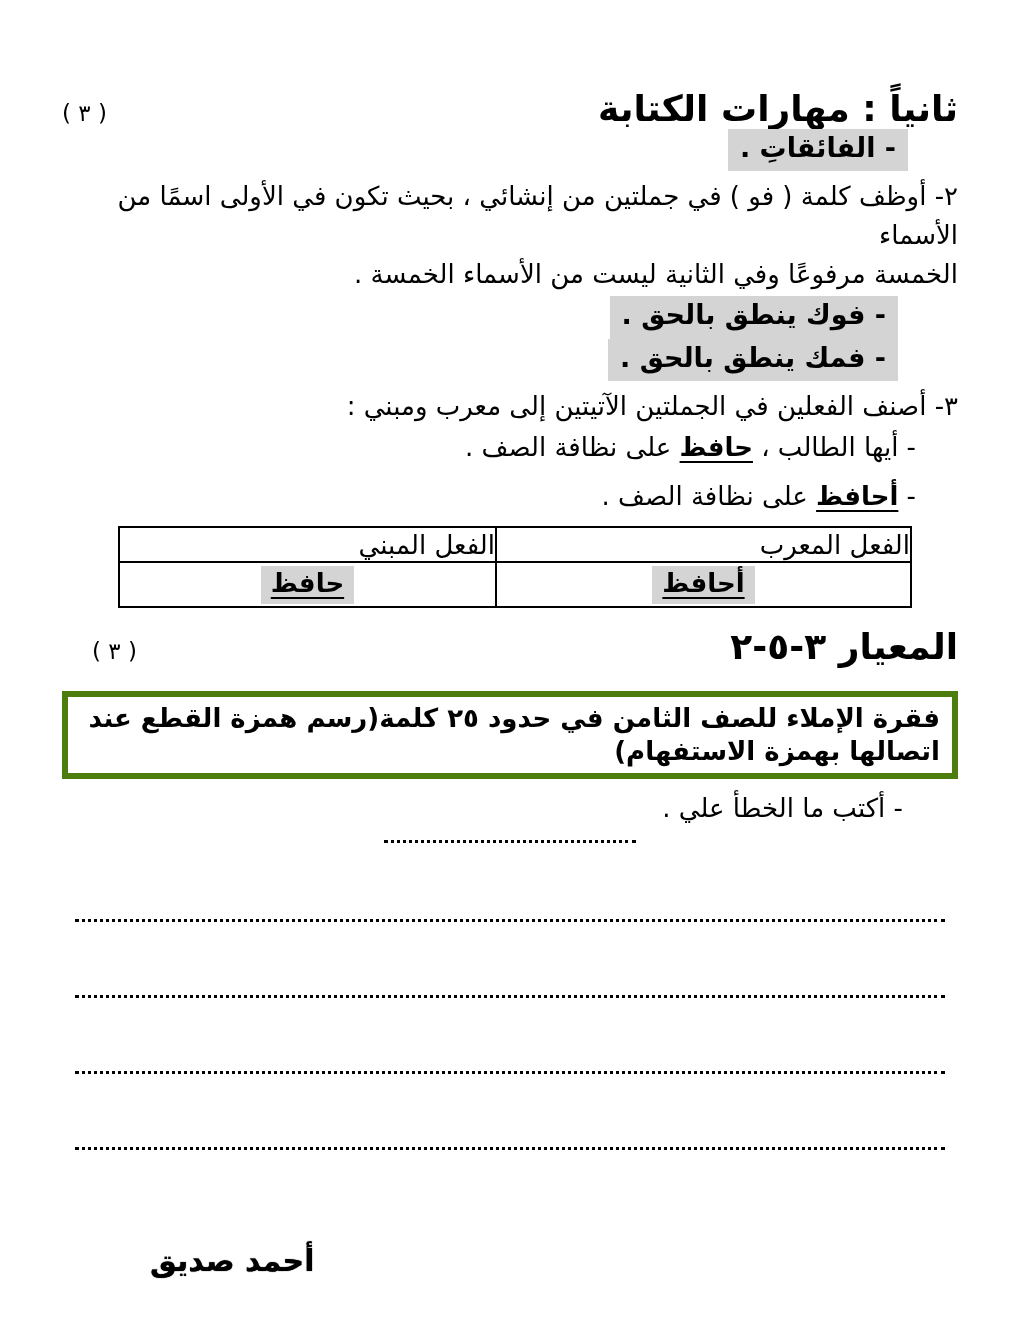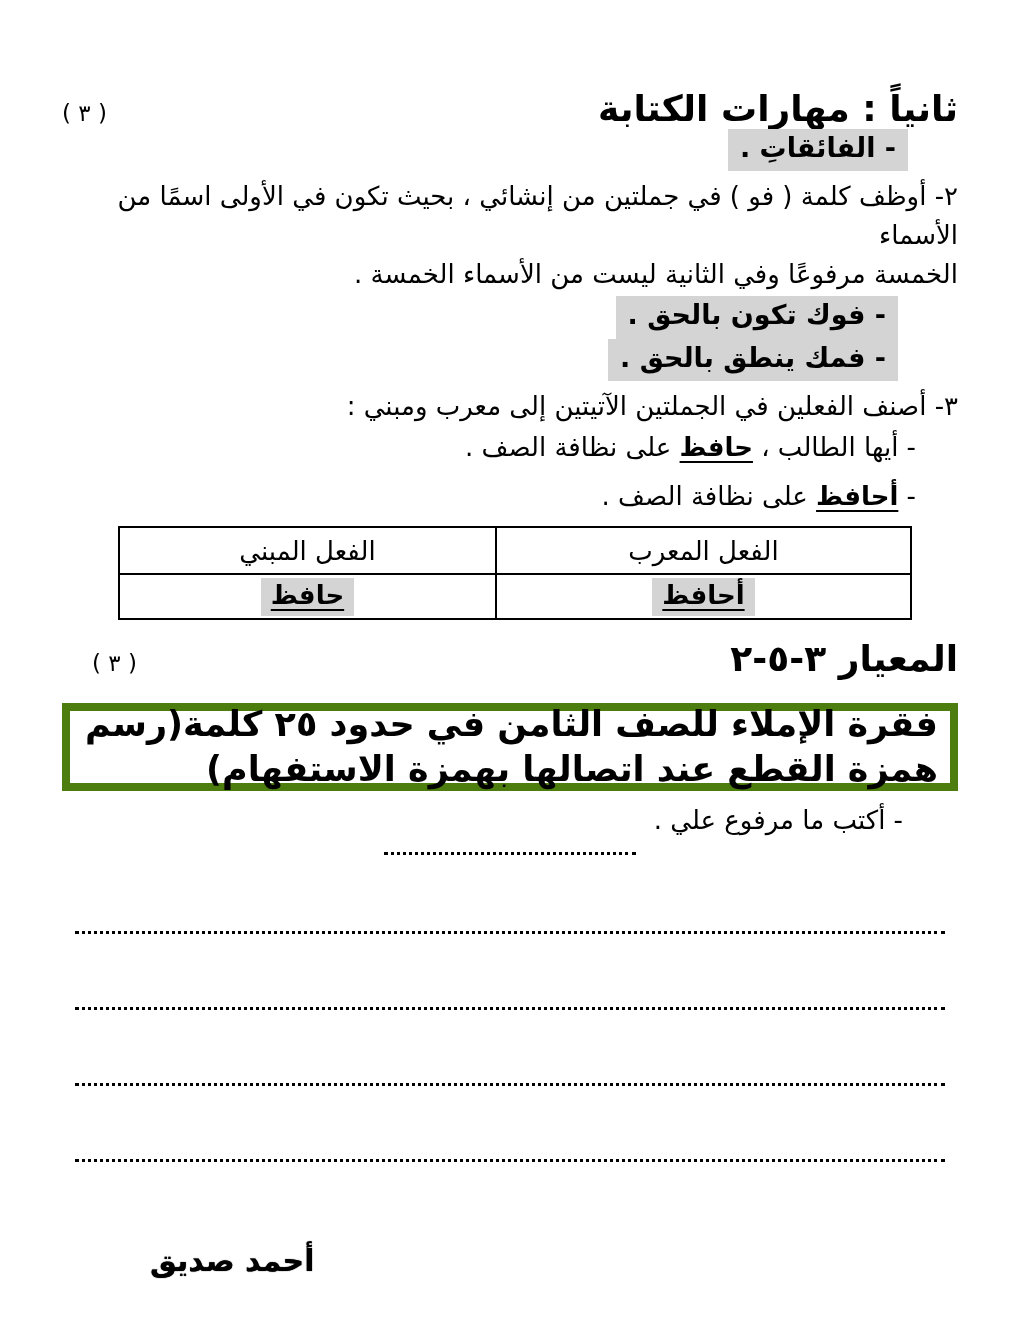--- a/index.html
+++ b/index.html
@@ -49,34 +49,34 @@
     margin-top: 10px;
     margin-right: 46px;
   }
   .verbs-table th, .verbs-table td {
     border: 2px solid #000;
     text-align: center;
     font-size: 26px;
     font-weight: 400;
     padding: 0;
   }
-  .verbs-table th { height: 47px; }
+  .verbs-table th { height: 35px; text-align: right; }
   .verbs-table td { height: 45px; }
   .verbs-table td .highlight { font-size: 26px; padding: 0 10px 3px; }
 
   .standard-row { margin-top: 18px; }
 
   .note-box {
     margin-top: 24px;
-    border: 8px solid #4d7c0f;
+    border: 6px solid #4d7c0f;
     height: 88px;
     display: flex;
     align-items: center;
     padding: 1px 12px;
-    font-size: 35px;
+    font-size: 26px;
     font-weight: 700;
     line-height: 1.3;
   }
 
   .dotline { height: 0; border-bottom: 3px dotted #000; }
   .dotline.short { width: 252px; margin: 12px auto 0; }
   .dotline.long  { margin: 73px 13px 0; }
   .dotline.long.l1 { margin-top: 76px; }
 
   .signature {
@@ -100,21 +100,21 @@
 
 
   <div class="answer-row indent-a">
     <span class="highlight">-  الفائقاتِ .</span>
   </div>
 
   <p class="q-line q2">٢- أوظف كلمة ( فو ) في جملتين من إنشائي ، بحيث تكون في الأولى اسمًا من الأسماء</p>
   <p class="q-line tight">الخمسة مرفوعًا وفي الثانية ليست من الأسماء الخمسة .</p>
 
   <div class="answer-row mini indent-b">
-    <span class="highlight">-  فوك تكون بالحق .</span>
+    <span class="highlight">-  فوك ينطق بالحق .</span>
   </div>
   <div class="answer-row indent-b">
     <span class="highlight">-  فمك ينطق بالحق .</span>
   </div>
 
   <p class="q-line q2">٣- أصنف الفعلين في الجملتين الآتيتين إلى معرب ومبني :</p>
   <p class="q-line sub"><span>-   أيها الطالب ، </span><span style="font-weight: 700; text-decoration: underline; text-underline-offset: 5px;">حافظ</span><span> على نظافة الصف .</span></p>
   <p class="q-line sub gap"><span>-   </span><span style="font-weight: 700; text-decoration: underline; text-underline-offset: 5px;">أحافظ</span><span> على نظافة الصف .</span></p>
 
   <table class="verbs-table">
@@ -136,21 +136,21 @@
 
   <div class="header-row standard-row">
     <h2 class="display-title">المعيار ٣-٥-٢</h2>
     <span class="score score-indent">( ٣ )</span>
   </div>
 
   <div class="note-box">
     <span>فقرة الإملاء للصف الثامن في حدود ٢٥ كلمة(رسم همزة القطع عند اتصالها بهمزة الاستفهام)</span>
   </div>
 
-  <p class="q-line sub2">-   أكتب ما مرفوع علي .</p>
+  <p class="q-line sub2">-   أكتب ما الخطأ علي .</p>
 
   <div class="dotline short"></div>
   <div class="dotline long l1"></div>
   <div class="dotline long"></div>
   <div class="dotline long"></div>
   <div class="dotline long"></div>
 
   <div class="signature">أحمد صديق</div>
 
 </div>

